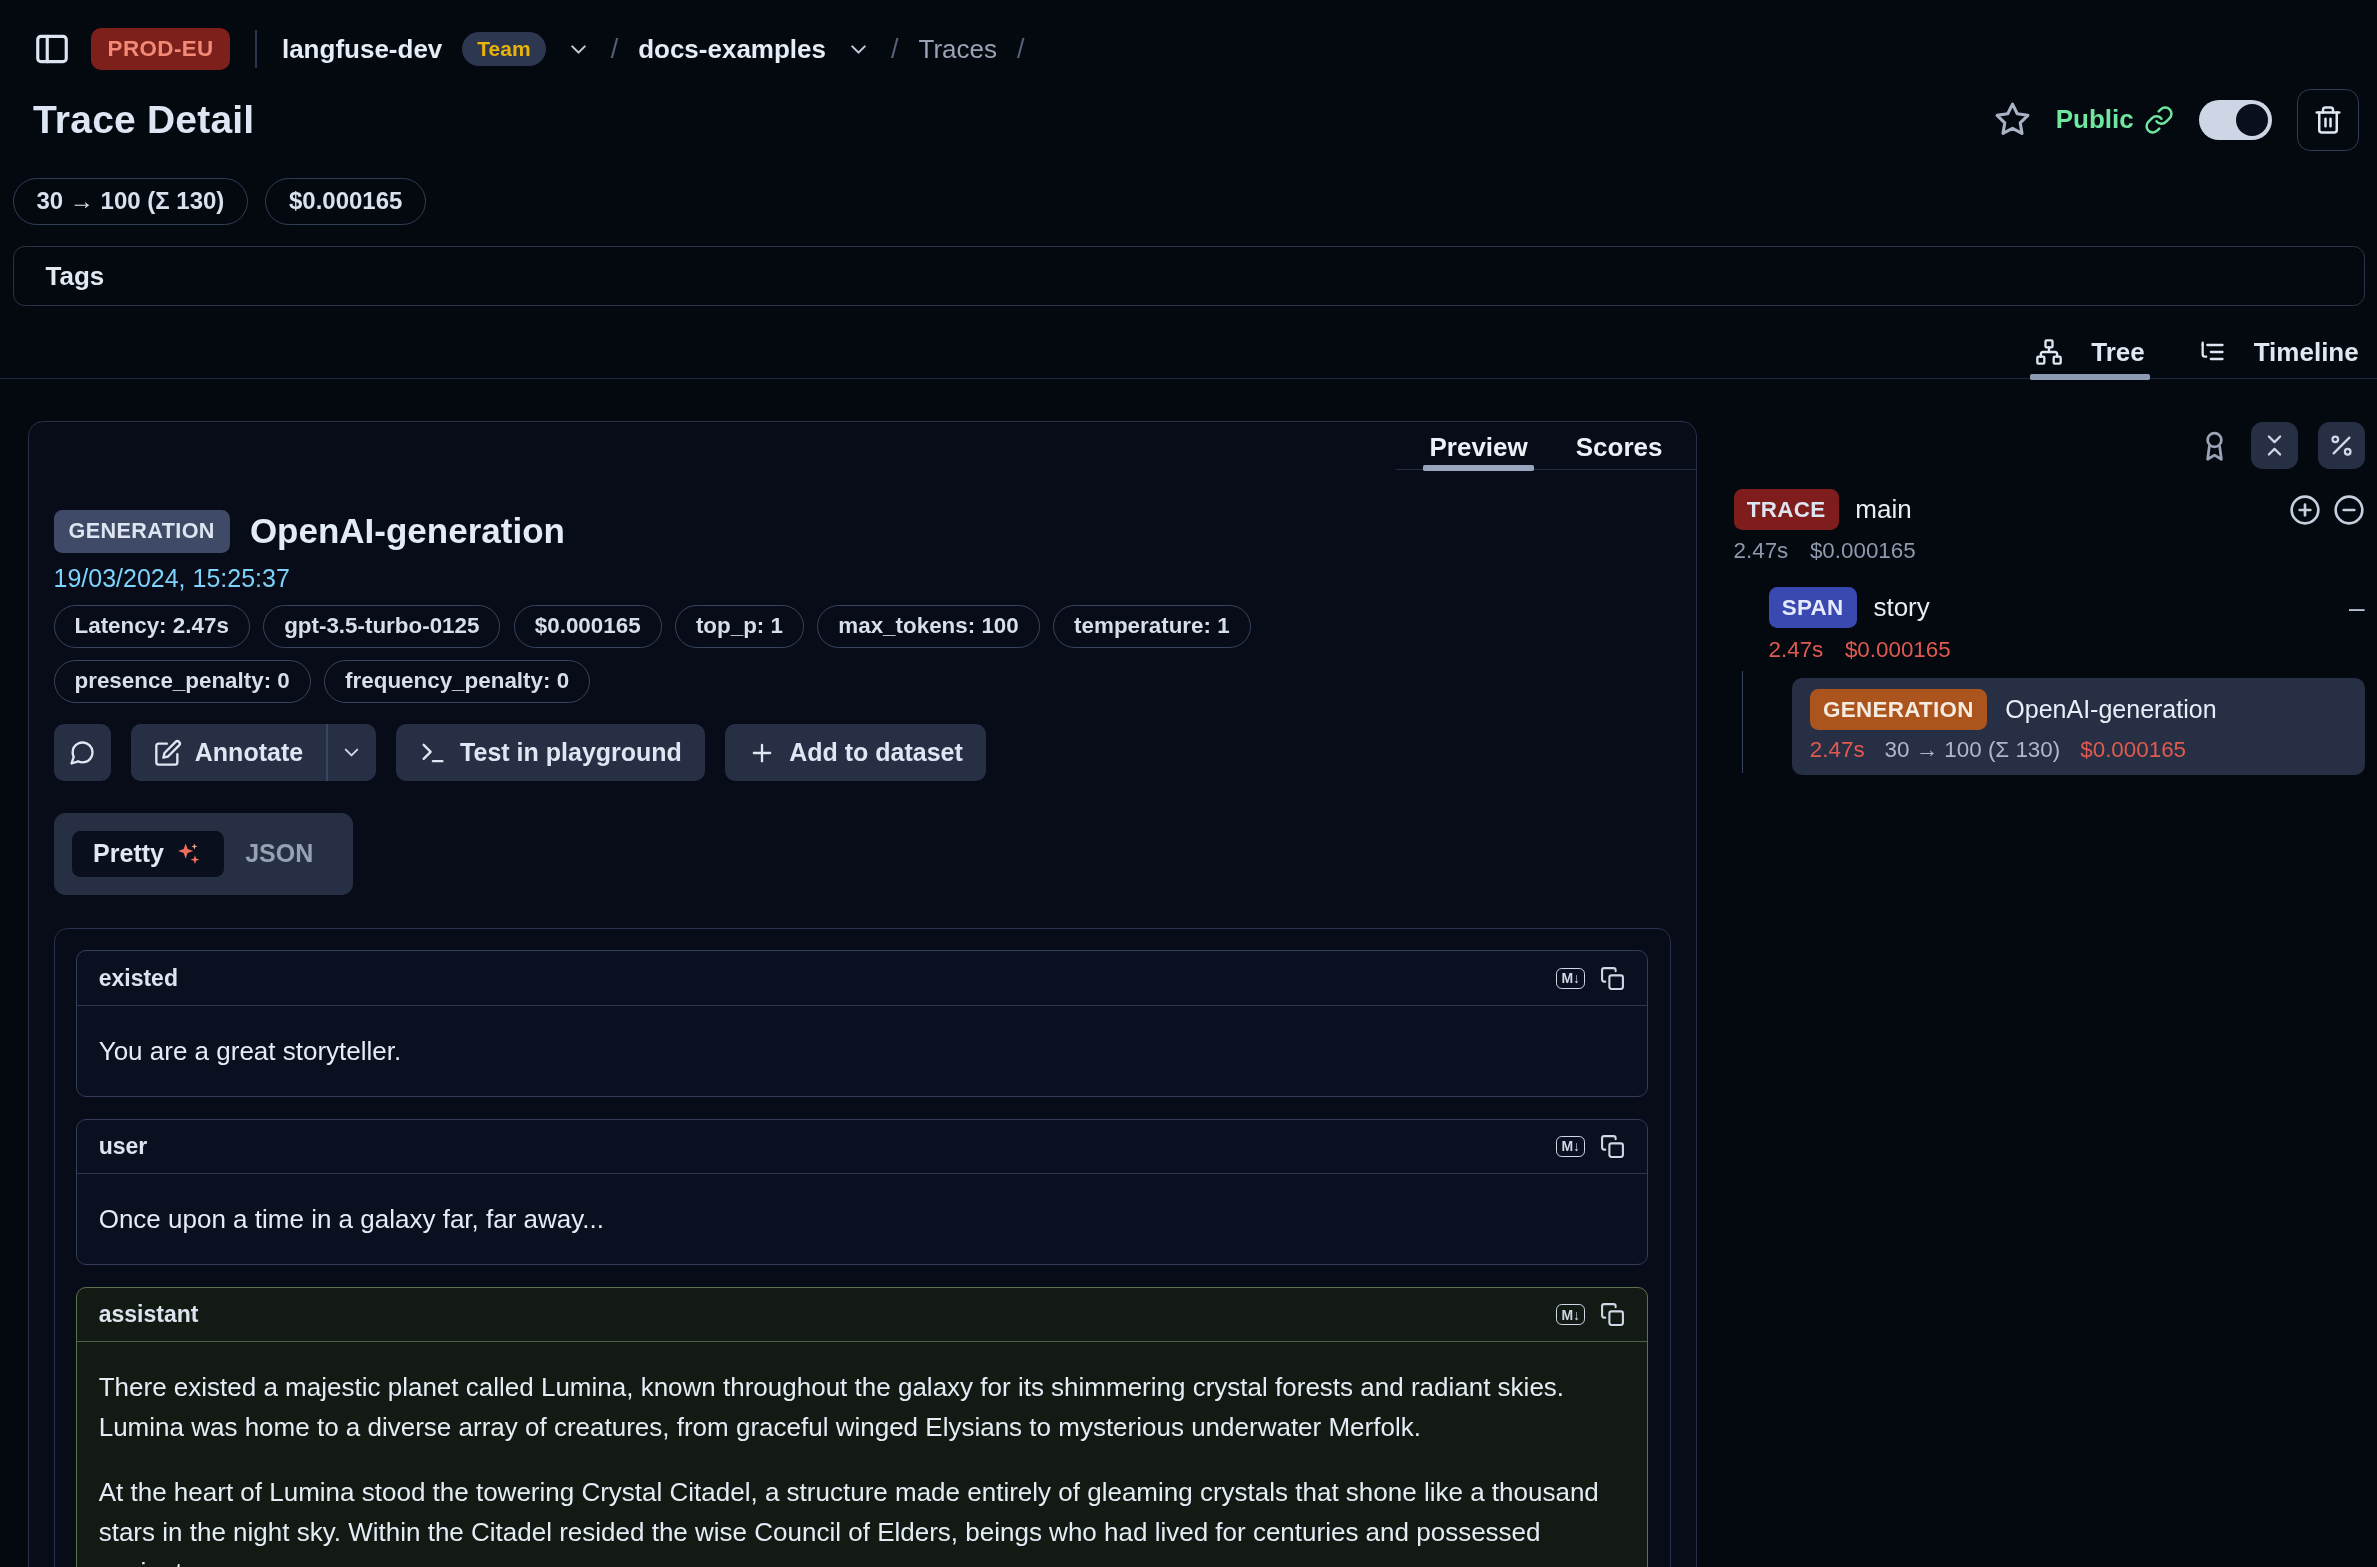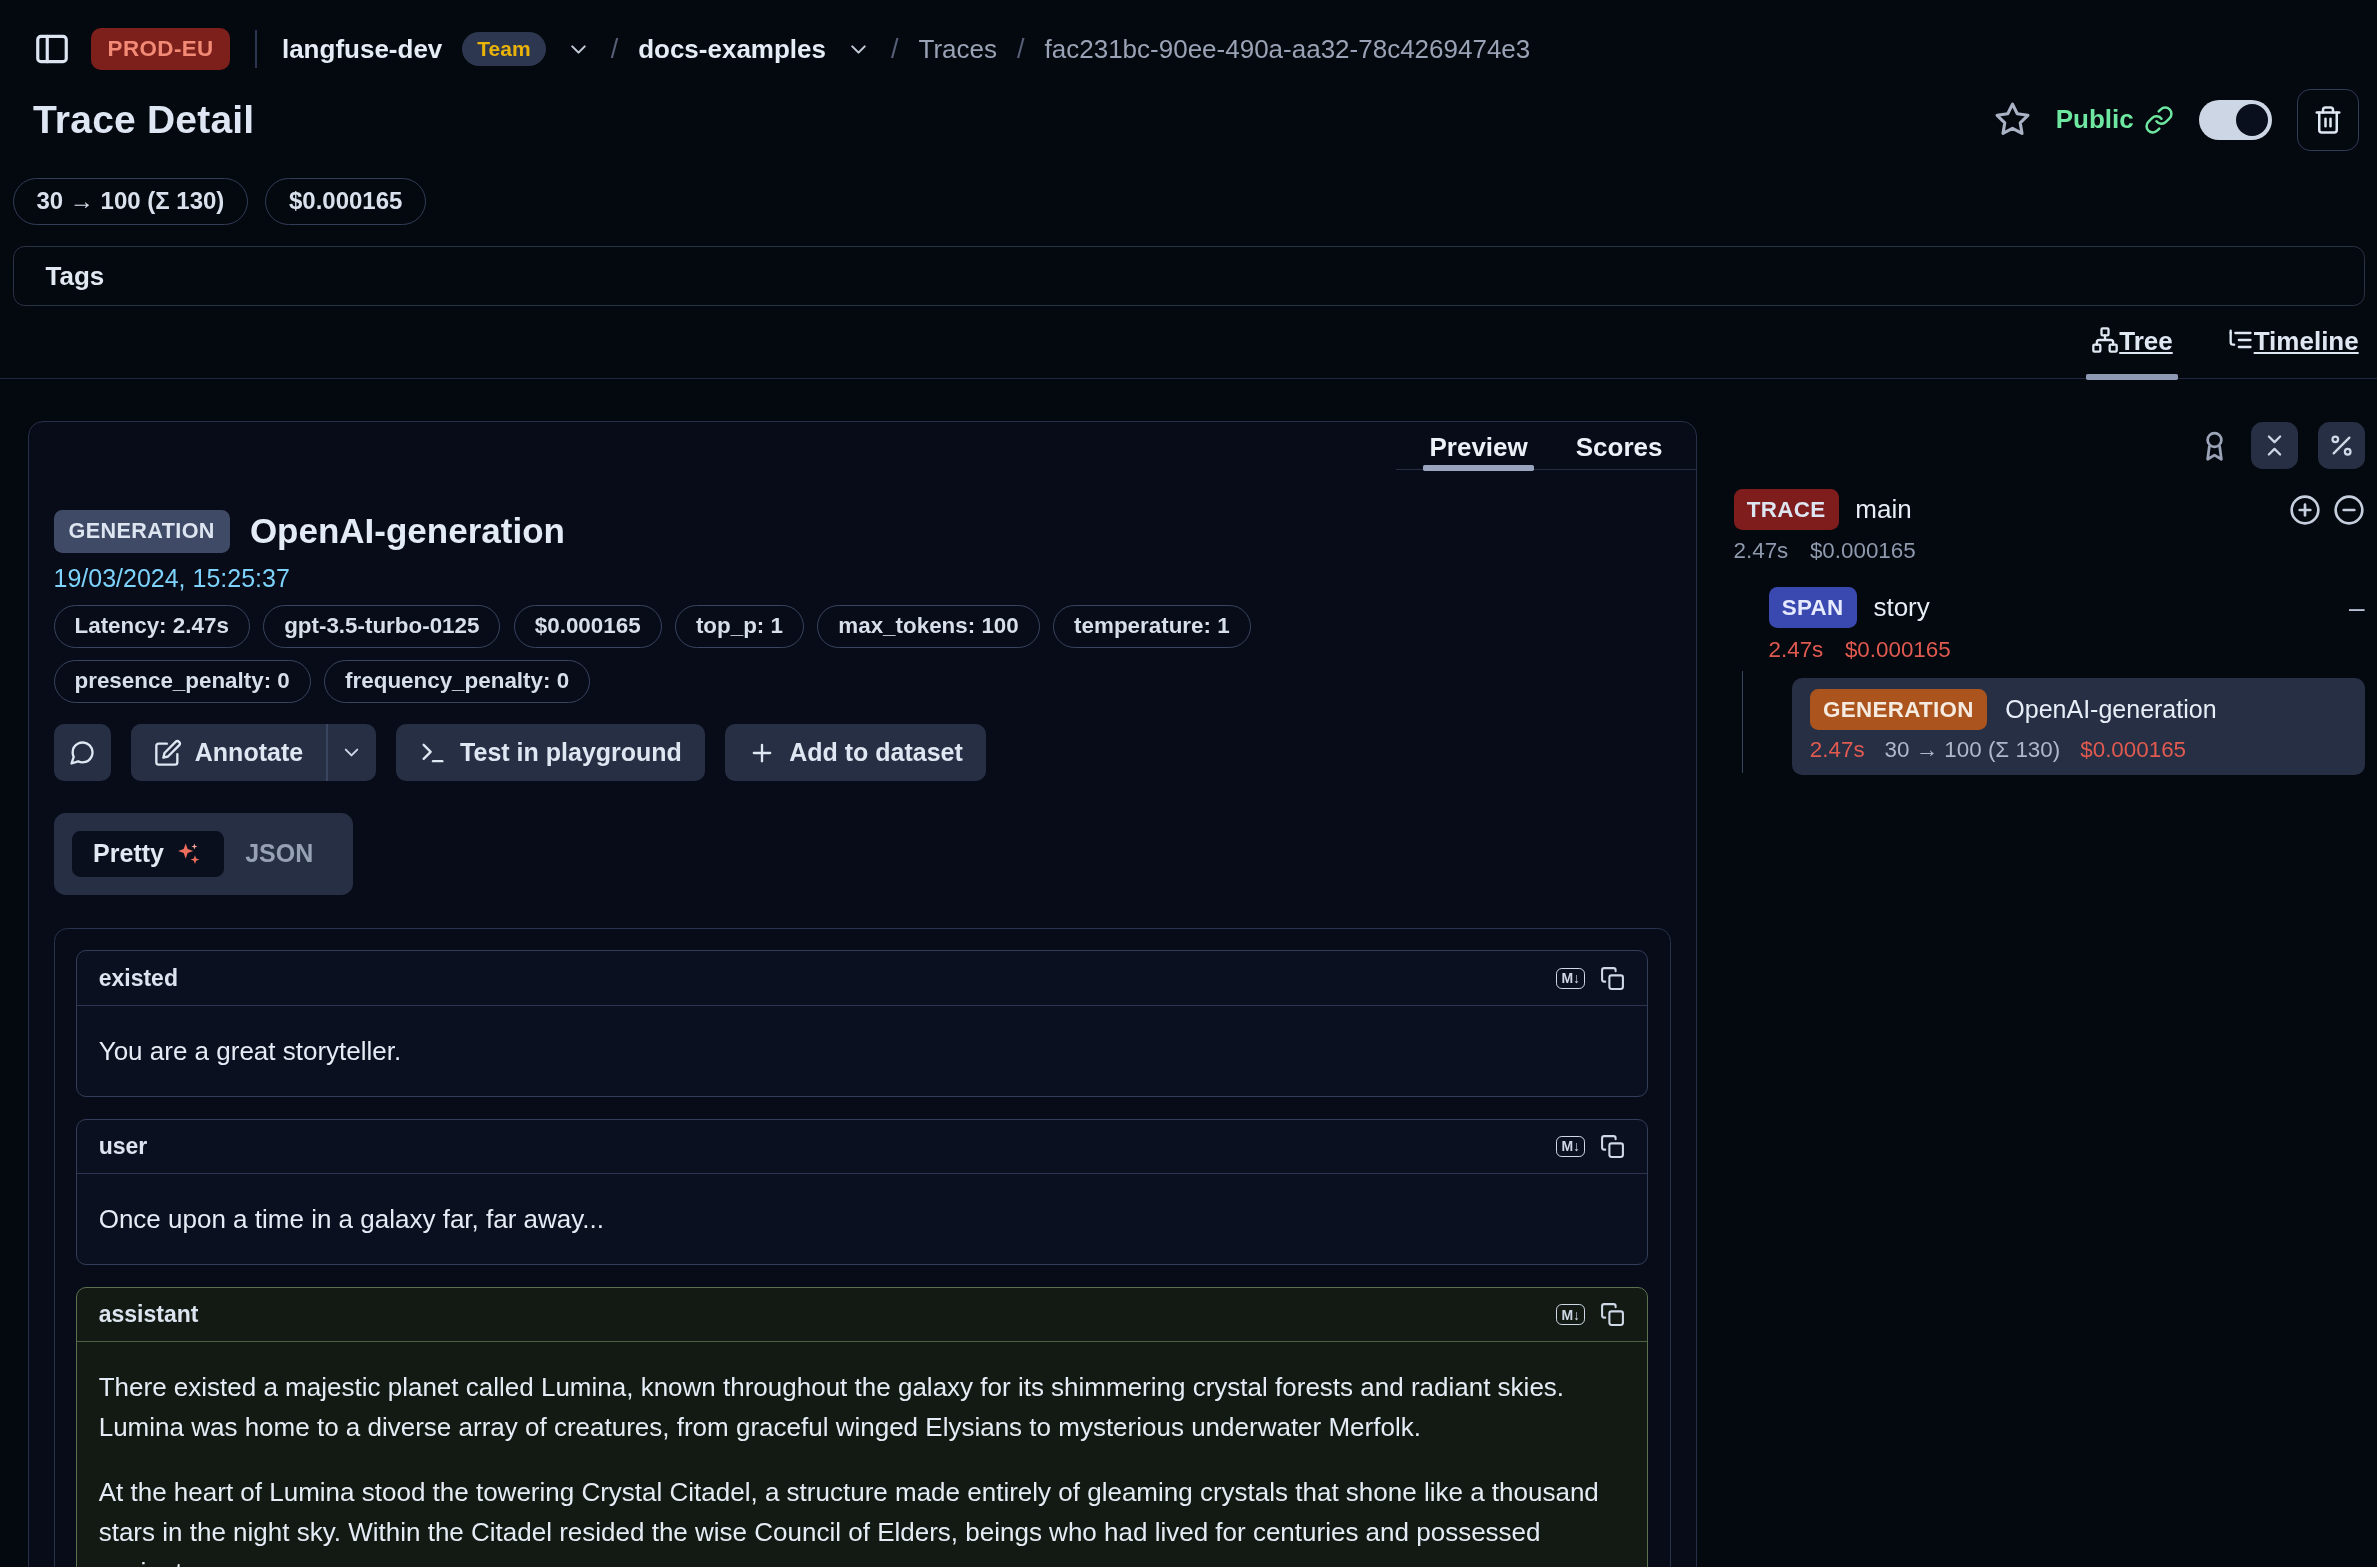--- a/index.html
+++ b/index.html
@@ -34,21 +34,21 @@
   
   .chips-row { display:flex; gap:16.6px; padding:25px 12.5px 0 12.5px; }
   .pill { border:1.7px solid #323d58; border-radius:830px; padding:8.3px 23px; font-size:24px; font-weight:700; color:#d9e1ed; }
 
   
   .tags-box { margin:21.6px 12.5px 0 12.5px; height:60px; border:1.7px solid #2a3245; border-radius:11.6px; display:flex; align-items:center; padding-left:32px; }
   .tags-label { font-size:26px; font-weight:700; color:#e2e9f3; }
 
   
   .view-tabs { margin-top:20px; border-bottom:1.7px solid #1e2940; display:flex; justify-content:flex-end; gap:53px; padding:0 18.3px; height:53px; }
-  .vtab { position:relative; display:flex; align-items:flex-start; gap:0; font-size:26px; font-weight:600; color:#dfe7f2; cursor:pointer;text-decoration:underline; }
+  .vtab { position:relative; display:flex; align-items:center; gap:28px; font-size:26px; font-weight:600; color:#dfe7f2; cursor:pointer; }
   .vtab.active::after { content:''; position:absolute; left:-5px; right:-5px; bottom:-1.7px; height:5.8px; background:#8e99b4; border-radius:1.7px; }
 
   
   .content { display:flex; padding:0 12.5px; margin-top:42px; gap:37px; align-items:flex-start; }
 
   .main-panel { margin-left:15px; width:1669px; height:1436px; border:1.7px solid #273048; border-radius:15px; background:#070c18; overflow:hidden; }
   .ptabs { display:flex; justify-content:flex-end; }
   .ptabs-list { display:flex; gap:48px; padding:10px 33px 0 33px; border-bottom:1.7px solid #242e44; height:48px; }
   .ptab { position:relative; font-size:26px; font-weight:600; color:#ecf1f8; cursor:pointer; }
   .ptab.active::after { content:''; position:absolute; left:-6.7px; right:-6.7px; bottom:-1.7px; height:5.8px; background:#99a4bf; border-radius:1.7px; }
@@ -140,21 +140,20 @@
     <span class="bc-sep">/</span>
     <span class="bc-strong">docs-examples</span>
     <span class="chev">
       <svg class="ic" width="25" height="25" viewBox="0 0 24 24">
           <polyline points="6 9 12 15 18 9"></polyline>
         </svg>
     </span>
     <span class="bc-sep">/</span>
     <span class="bc-muted">Traces</span>
     <span class="bc-sep">/</span>
-    <span class="bc-muted">fac231bc-90ee-490a-aa32-78c4269474e3</span>
   </header>
 
   <div class="title-row">
     <h1 class="page-title">Trace Detail</h1>
     <div class="title-actions">
       <button class="icon-btn">
         <span>
           <svg class="ic" width="37" height="37" viewBox="0 0 24 24">
               <path d="M12 2l3.09 6.26L22 9.27l-5 4.87 1.18 6.88L12 17.77l-6.18 3.25L7 14.14 2 9.27l6.91-1.01z"></path>
             </svg>

